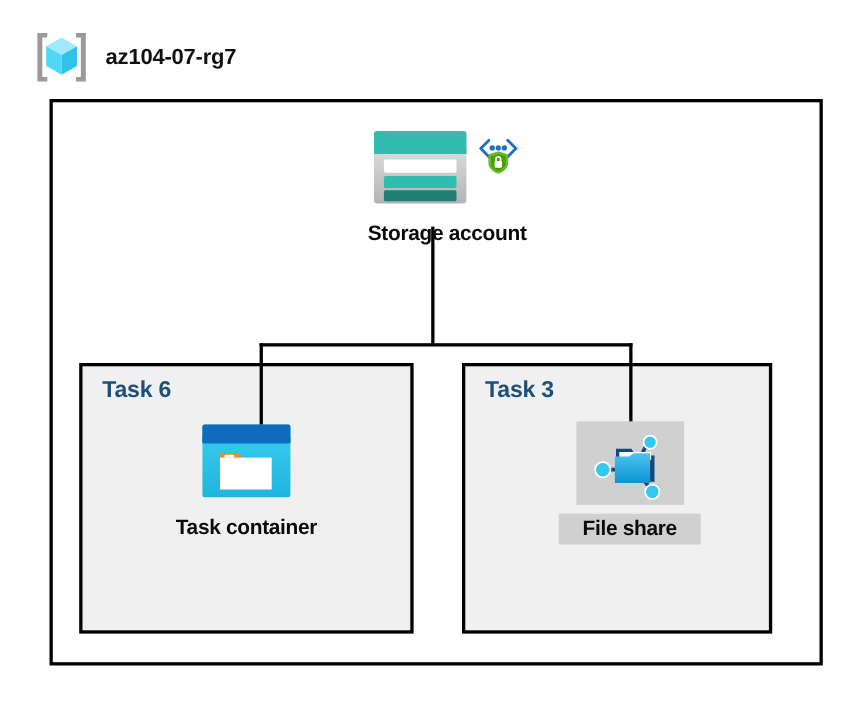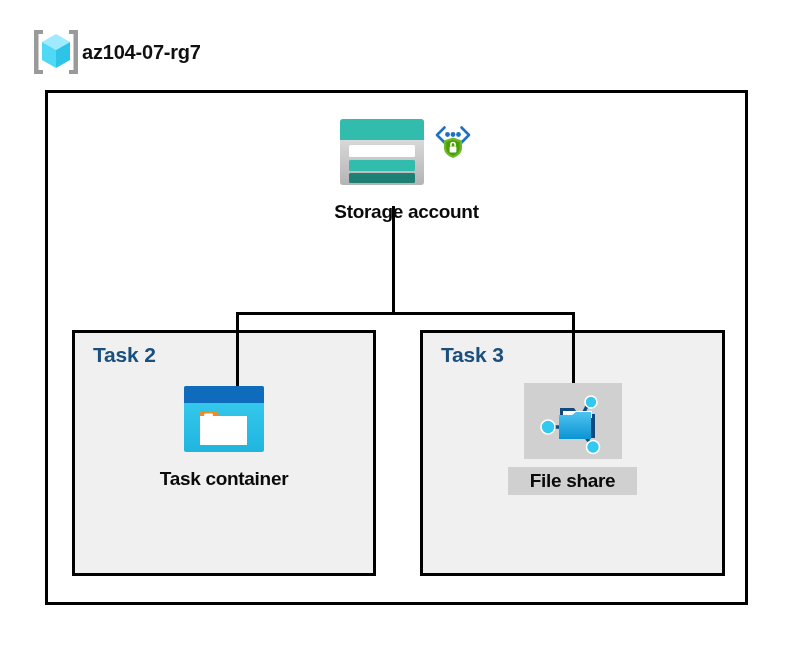--- a/index.html
+++ b/index.html
@@ -20,20 +20,21 @@
     overflow: hidden;
   }
 
   
   #rg-header {
     position: absolute;
     left: 30px;
     top: 26px;
     display: flex;
     align-items: center;
+    gap: 14px;
   }
   #rg-icon {
     width: 52px;
     height: 52px;
     display: block;
   }
   #rg-title {
     font-size: 20px;
     font-weight: bold;
     color: #101010;
@@ -55,21 +56,21 @@
 
   
   .task-box {
     position: absolute;
     background: #f0f0f0;
     border: 3px solid #000000;
     box-sizing: border-box;
   }
   #task-1-box { left: 198px; top: 100px; width: 417px; height: 166px; }
   #task-2-box { left: 72px;  top: 330px; width: 304px; height: 246px; }
-  #task-3-box { left: 420px; top: 330px; width: 305px; height: 246px; }
+  #task-3-box { left: 420px; top: 330px; width: 282px; height: 246px; }
 
   .task-label {
     position: absolute;
     left: 18px;
     top: 10px;
     font-size: 21px;
     font-weight: bold;
     color: #1a4f7e;
     letter-spacing: -0.2px;
     white-space: nowrap;
@@ -150,21 +151,21 @@
         <path d="M40 16 L40 34 L26 42 L26 24 Z" fill="#2ec4e8"></path>
       </svg>
     </span>
     <span id="rg-title">az104-07-rg7</span>
   </div>
 
   <div id="rg-container"></div>
 
 
   <div id="task-2-box" class="task-box">
-    <span class="task-label">Task 2</span>
+    <span class="task-label">Task 6</span>
   </div>
 
   <div id="task-3-box" class="task-box">
     <span class="task-label">Task 3</span>
   </div>
 
   <div id="conn-trunk" class="connector v"></div>
   <div id="conn-bus" class="connector h"></div>
   <div id="conn-left" class="connector v"></div>
   <div id="conn-right" class="connector v"></div>

